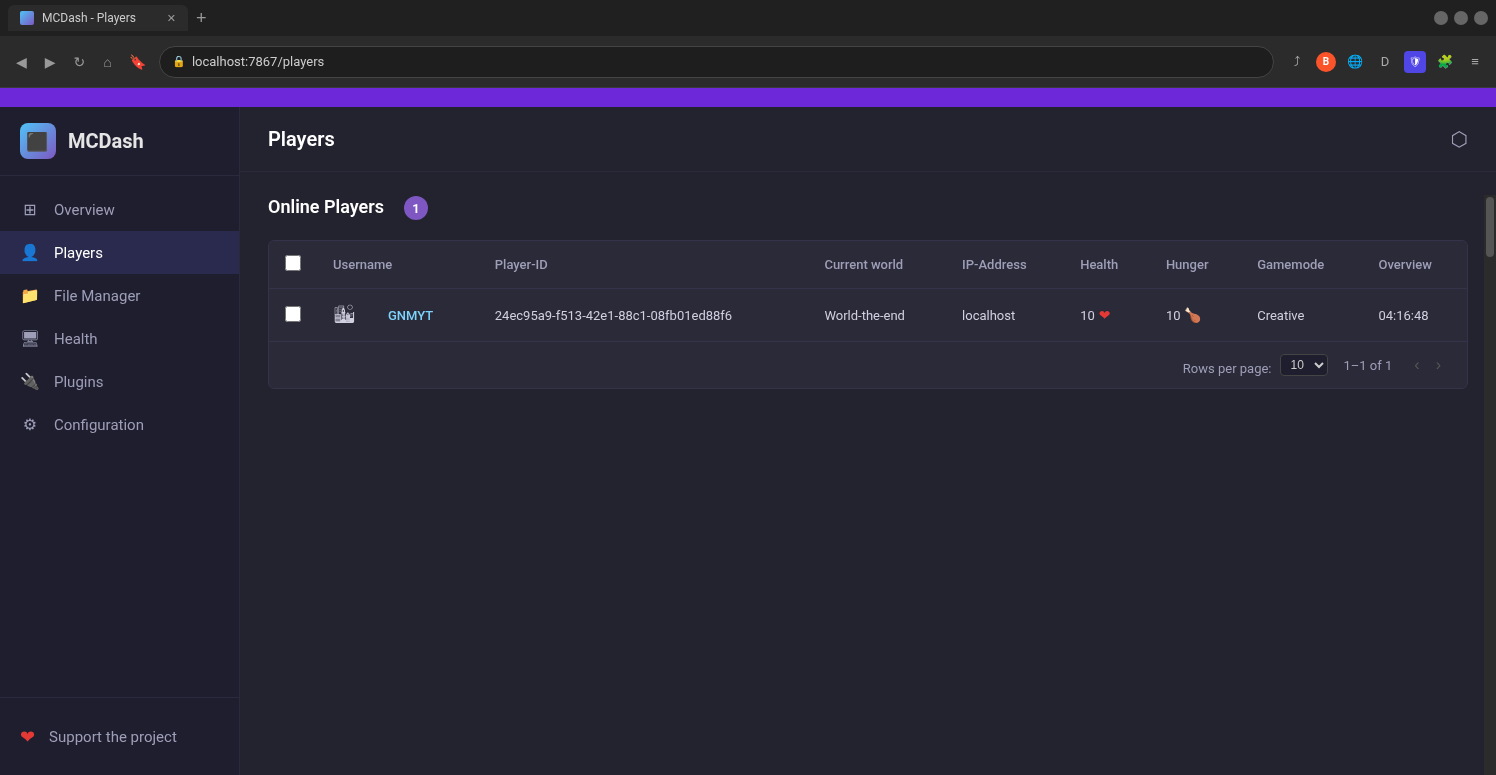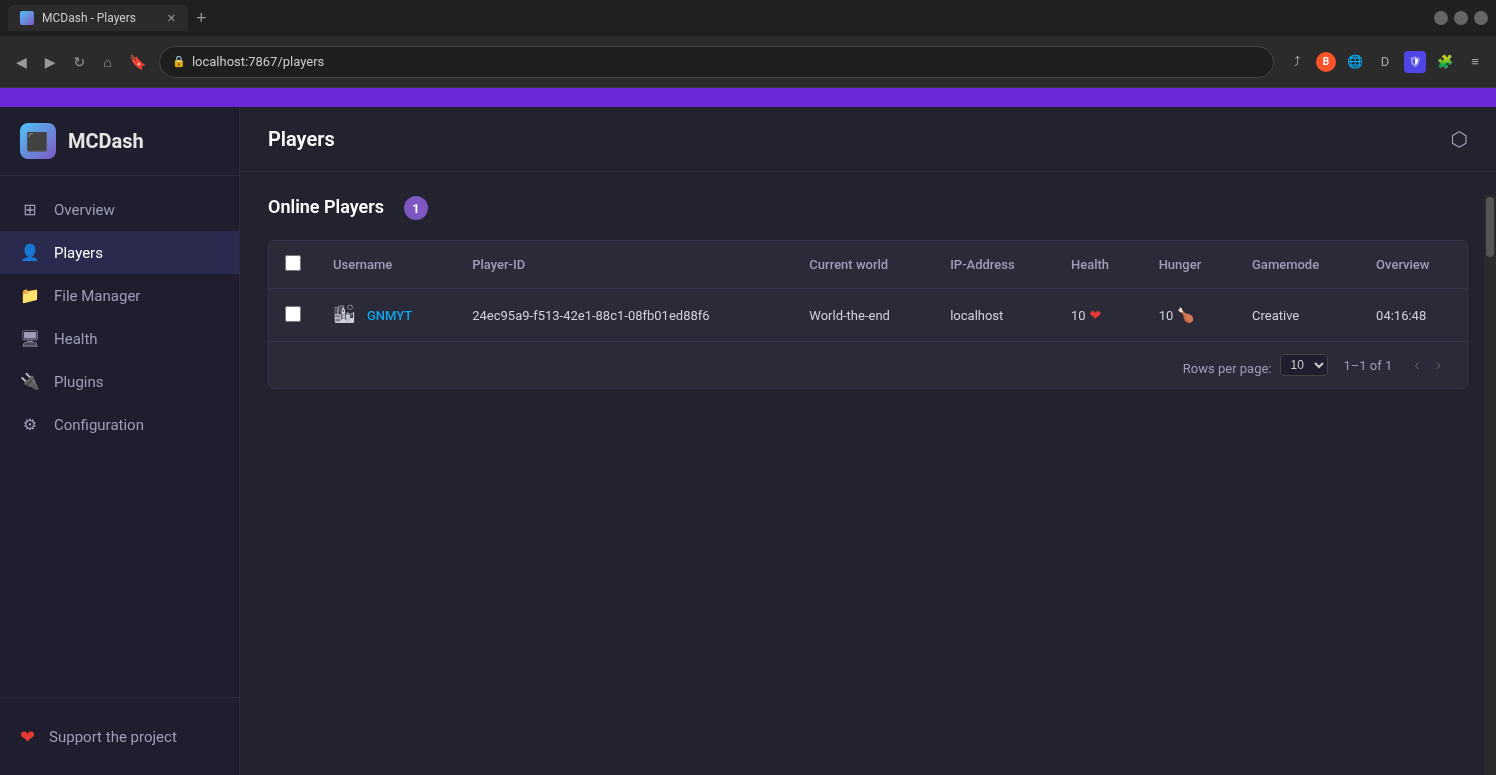--- a/index.html
+++ b/index.html
@@ -348,22 +348,23 @@
       display: flex;
       align-items: center;
       gap: 10px;
     }
     .player-avatar {
       width: 24px;
       height: 24px;
       font-size: 18px;
     }
     .player-name-text {
-      color: #0ea5e9;
+      color: #7dd3fc;
       font-weight: 500;
+      margin-left: 21px;
     }
     .health-cell, .hunger-cell {
       display: flex;
       align-items: center;
       gap: 4px;
     }
     .health-icon { color: #e53935; font-size: 14px; }
     .hunger-icon { color: #8b6914; font-size: 14px; }
 
     

